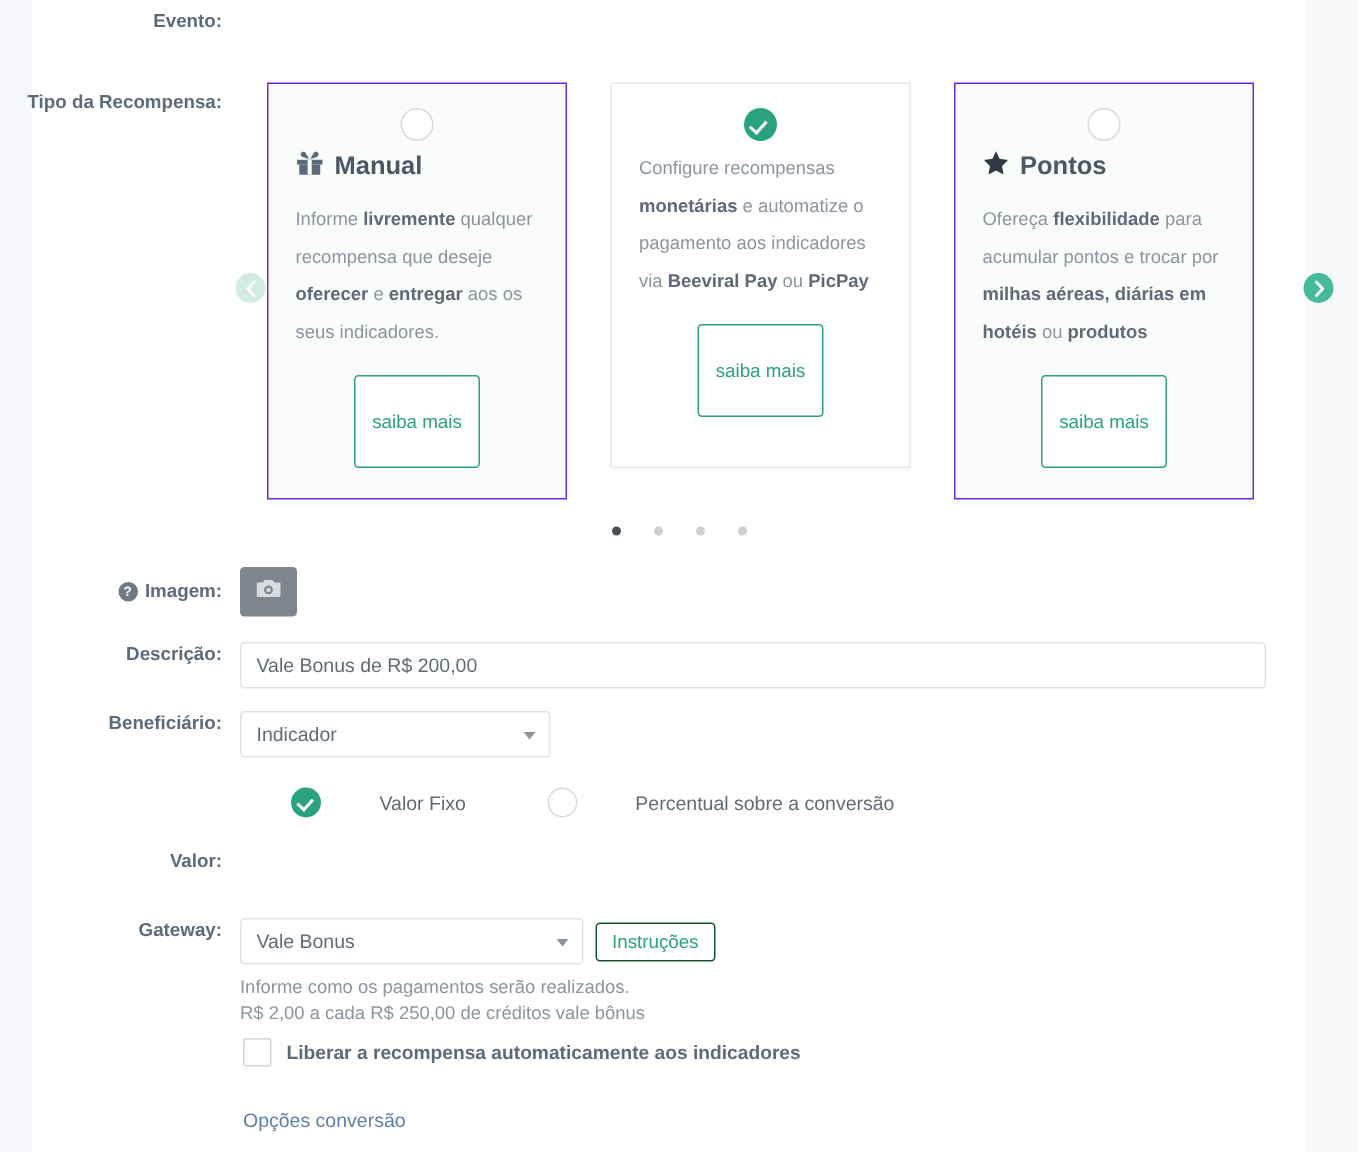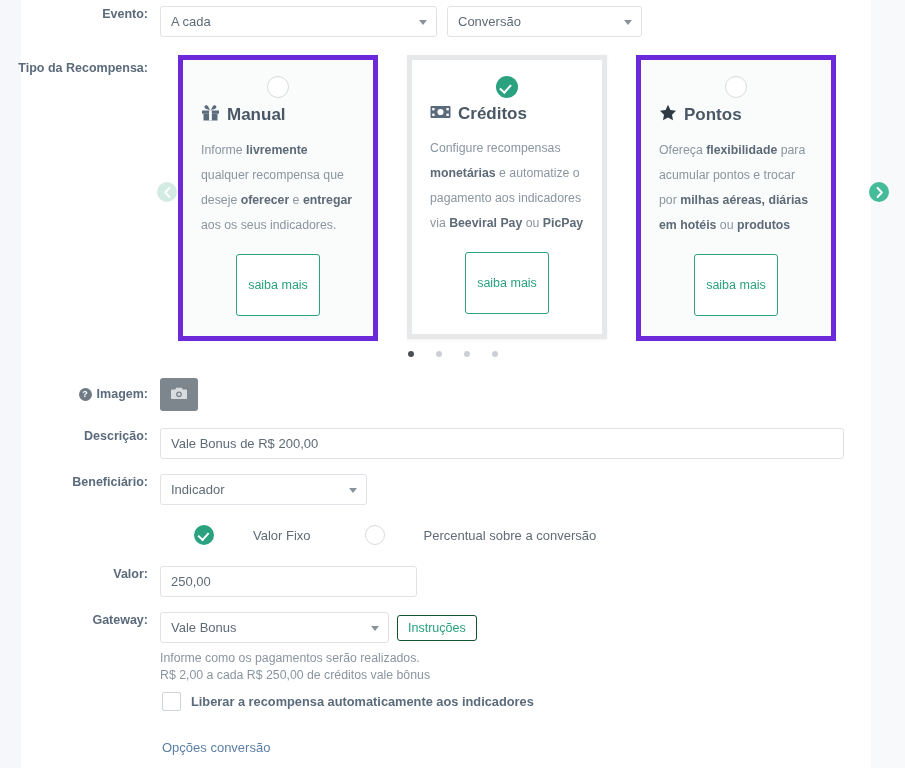--- a/index.html
+++ b/index.html
@@ -85,21 +85,21 @@
   .carousel-row .lbl { padding-top: 5px; }
   .cards {
     position: relative;
     display: flex;
     align-items: flex-start;
     gap: 29px;
     padding-left: 18px;
   }
   .card {
     width: 200px;
-    border: 5px solid #6d28d9;
+    border: 1px solid #6d28d9;
     background: #fafbfb;
     padding: 16px 18px 20px 18px;
     position: relative;
     min-height: 248px;
   }
   .card.active {
     background: #ffffff;
     min-height: 257px;
     border-color: #e6e8ea;
     box-shadow: 0 1px 3px rgba(0,0,0,0.05);
@@ -258,32 +258,20 @@
 </head>
 <body>
 
 <div class="page">
 
   <div class="gutter-left"></div>
   <div class="gutter-right"></div>
 
   <div class="row event-row">
     <div class="lbl">Evento:</div>
-    <div class="fld">
-      <div class="event-selects">
-        <div class="select" id="event-sel-1">
-          <span>A cada</span>
-          <span class="caret"></span>
-        </div>
-        <div class="select" id="event-sel-2">
-          <span>Conversão</span>
-          <span class="caret"></span>
-        </div>
-      </div>
-    </div>
   </div>
 
   <div class="row carousel-row">
     <div class="lbl">Tipo da Recompensa:</div>
     <div class="fld">
       <div class="cards">
 
         <div class="card">
           <div class="radio-top"></div>
           <div class="card-title">
@@ -299,33 +287,20 @@
             <span>Manual</span>
           </div>
           <div class="card-desc">Informe <b>livremente</b> qualquer recompensa que deseje <b>oferecer</b> e <b>entregar</b> aos os seus indicadores.</div>
           <div class="btn-wrap">
             <span class="btn-more">saiba mais</span>
           </div>
         </div>
 
         <div class="card active">
           <div class="radio-top checked"></div>
-          <div class="card-title">
-            <span>
-              <svg width="21" height="14" viewBox="0 0 21 14">
-                <rect x="0.5" y="1" width="20" height="12" rx="1" fill="#5b6b7c"></rect>
-                <circle cx="10.5" cy="7" r="3.1" fill="#ffffff"></circle>
-                <rect x="2.2" y="3" width="2.4" height="2.4" fill="#ffffff"></rect>
-                <rect x="2.2" y="8.6" width="2.4" height="2.4" fill="#ffffff"></rect>
-                <rect x="16.4" y="3" width="2.4" height="2.4" fill="#ffffff"></rect>
-                <rect x="16.4" y="8.6" width="2.4" height="2.4" fill="#ffffff"></rect>
-              </svg>
-            </span>
-            <span>Créditos</span>
-          </div>
           <div class="card-desc">Configure recompensas <b>monetárias</b> e automatize o pagamento aos indicadores via <b>Beeviral Pay</b> ou <b>PicPay</b></div>
           <div class="btn-wrap">
             <span class="btn-more">saiba mais</span>
           </div>
         </div>
 
         <div class="card">
           <div class="radio-top"></div>
           <div class="card-title">
             <span>
@@ -415,25 +390,20 @@
         <div class="radio-opt">
           <span class="rb"></span>
           <span>Percentual sobre a conversão</span>
         </div>
       </div>
     </div>
   </div>
 
   <div class="row valor-row">
     <div class="lbl">Valor:</div>
-    <div class="fld">
-      <div class="input" id="valor-input">
-        <span>250,00</span>
-      </div>
-    </div>
   </div>
 
   <div class="row gw-row">
     <div class="lbl">Gateway:</div>
     <div class="fld">
       <div class="gw-line">
         <div class="select" id="gw-sel">
           <span>Vale Bonus</span>
           <span class="caret"></span>
         </div>

